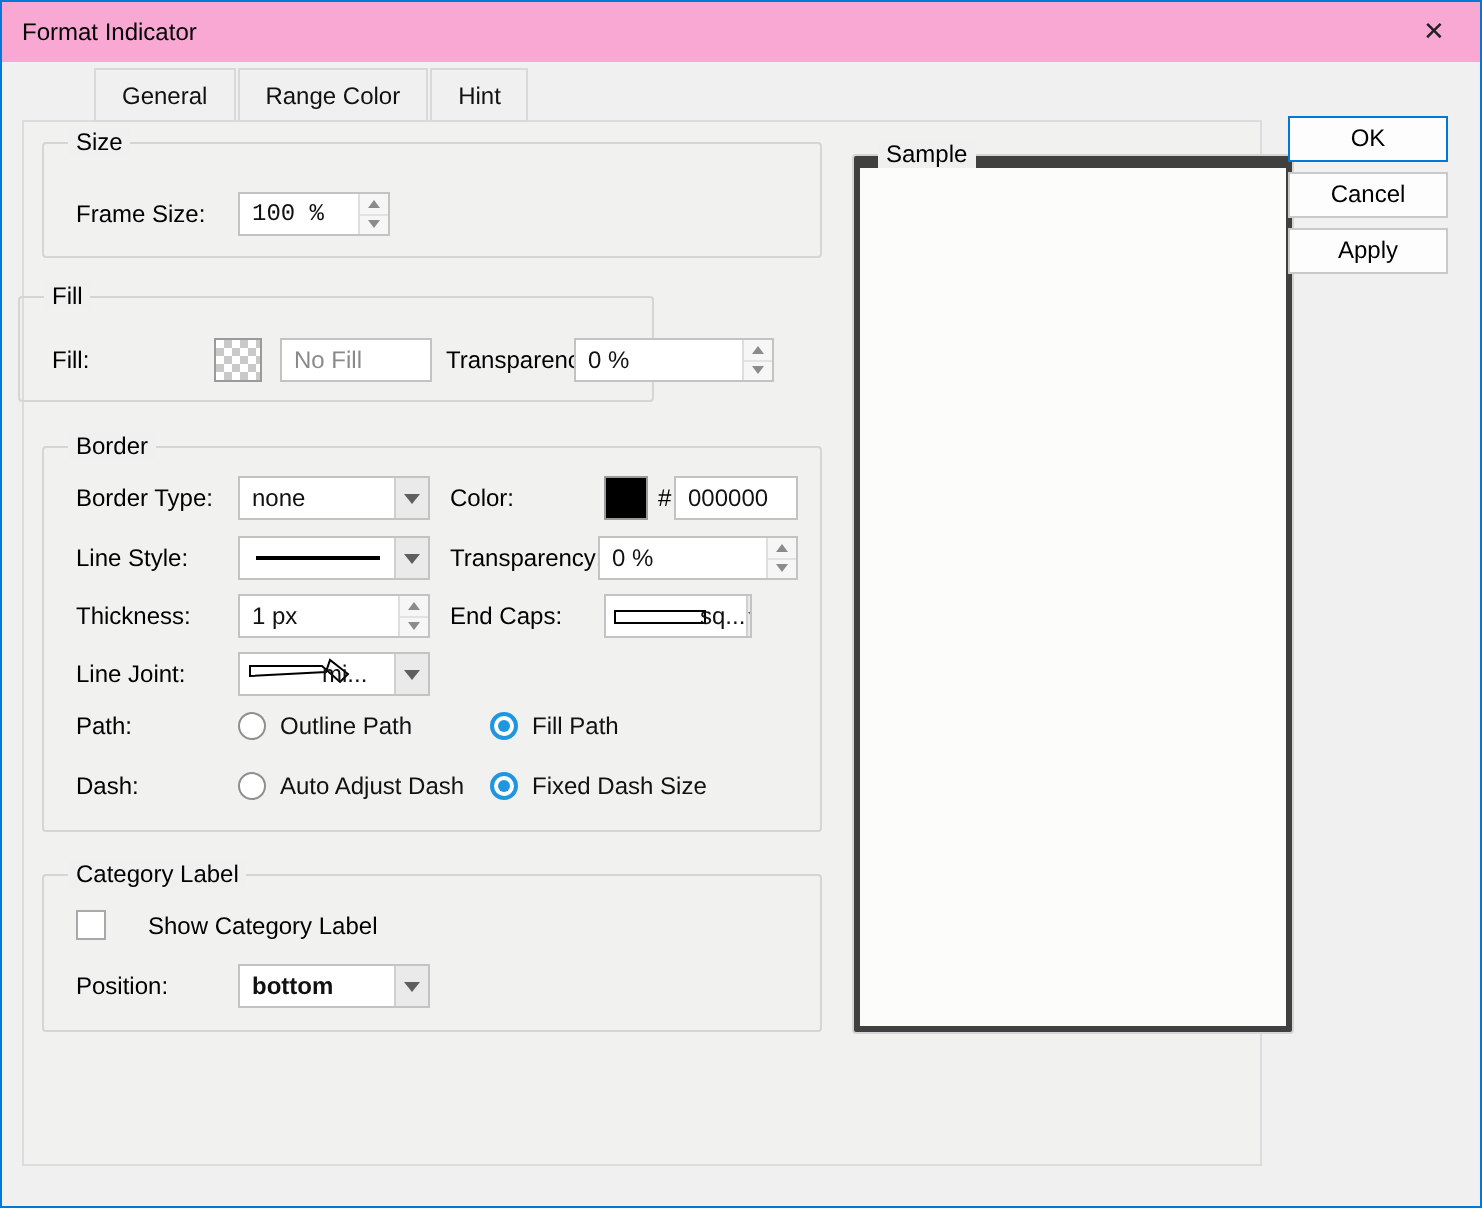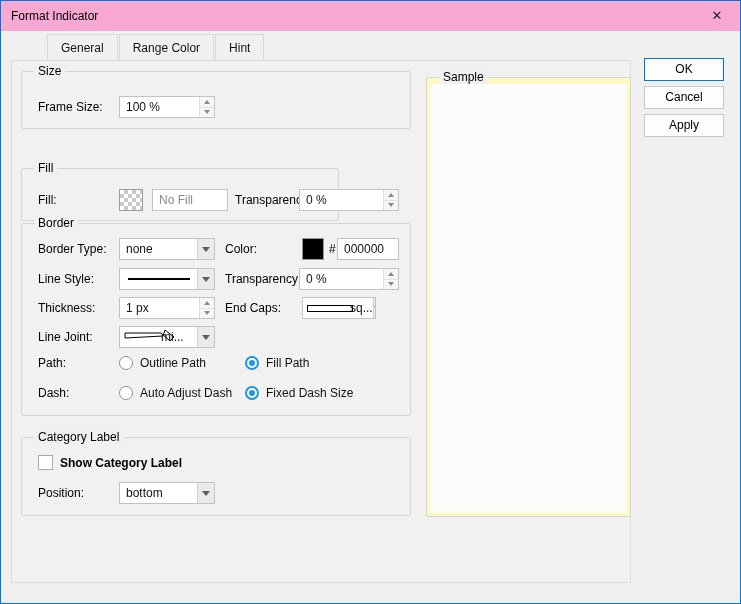--- a/index.html
+++ b/index.html
@@ -101,34 +101,34 @@
     <div class="tab">
         <span>Hint</span>
       </div>
   </div>
 
   <div class="panel"></div>
 
   <div class="grp" style="left:20px; top:70px; width:390px; height:58px;">
     <span class="grp-label">Size</span>
     <span class="lbl" style="left:16px; top:24px;">Frame Size:</span>
-    <div class="field" style="left:97px; top:24px; width:96px;">
+    <div class="field" style="left:97px; top:24px; width:76px;font-family:Liberation Mono, monospace;">
       <span class="val">100 %</span>
       <span class="spin">
         <span class="half">
             <span class="tri-up"></span>
           </span>
         <span class="half">
             <span class="tri-down"></span>
           </span>
       </span>
     </div>
   </div>
 
-  <div class="grp" style="left:20px; top:147px; width:318px; height:53px;margin-top:20px;">
+  <div class="grp" style="left:8px; top:147px; width:318px; height:53px;">
     <span class="grp-label">Fill</span>
     <span class="lbl" style="left:16px; top:20px;">Fill:</span>
     <span class="checker" style="left:97px; top:20px;"></span>
     <div class="field" style="left:130px; top:20px; width:76px;">
       <span class="val gray">No Fill</span>
     </div>
     <span class="lbl" style="left:213px; top:20px;">Transparency:</span>
     <div class="field" style="left:277px; top:20px; width:100px;">
       <span class="val">0 %</span>
       <span class="spin">
@@ -228,31 +228,31 @@
     </div>
     <div class="radio-item selected" style="left:223px; top:161px;">
       <span class="radio"></span>
       <span>Fixed Dash Size</span>
     </div>
   </div>
 
   <div class="grp" style="left:20px; top:436px; width:390px; height:79px;">
     <span class="grp-label">Category Label</span>
     <span class="checkbox" style="left:16px; top:17px;"></span>
-    <span class="lbl" style="left:38px; top:14px;font-weight:bold;">Show Category Label</span>
+    <span class="lbl" style="left:52px; top:14px;">Show Category Label</span>
     <span class="lbl" style="left:16px; top:44px;">Position:</span>
-    <div class="field" style="left:97px; top:44px; width:96px;">
+    <div class="field" style="left:97px; top:44px; width:96px;font-weight:bold;">
       <span class="val">bottom</span>
       <span class="dd">
           <span class="dd-arrow"></span>
         </span>
     </div>
   </div>
 
-  <div class="grp" style="left:425px; top:76px; width:205px; height:440px; background:#fef9c3;">
+  <div class="grp" style="left:425px; top:76px; width:221px; height:440px; background:#404040;">
     <span class="grp-label">Sample</span>
     <div class="sample-inner"></div>
   </div>
 
   <div class="btn default" style="top:57px;">OK</div>
   <div class="btn" style="top:85px;">Cancel</div>
   <div class="btn" style="top:113px;">Apply</div>
 
 </div>
 

